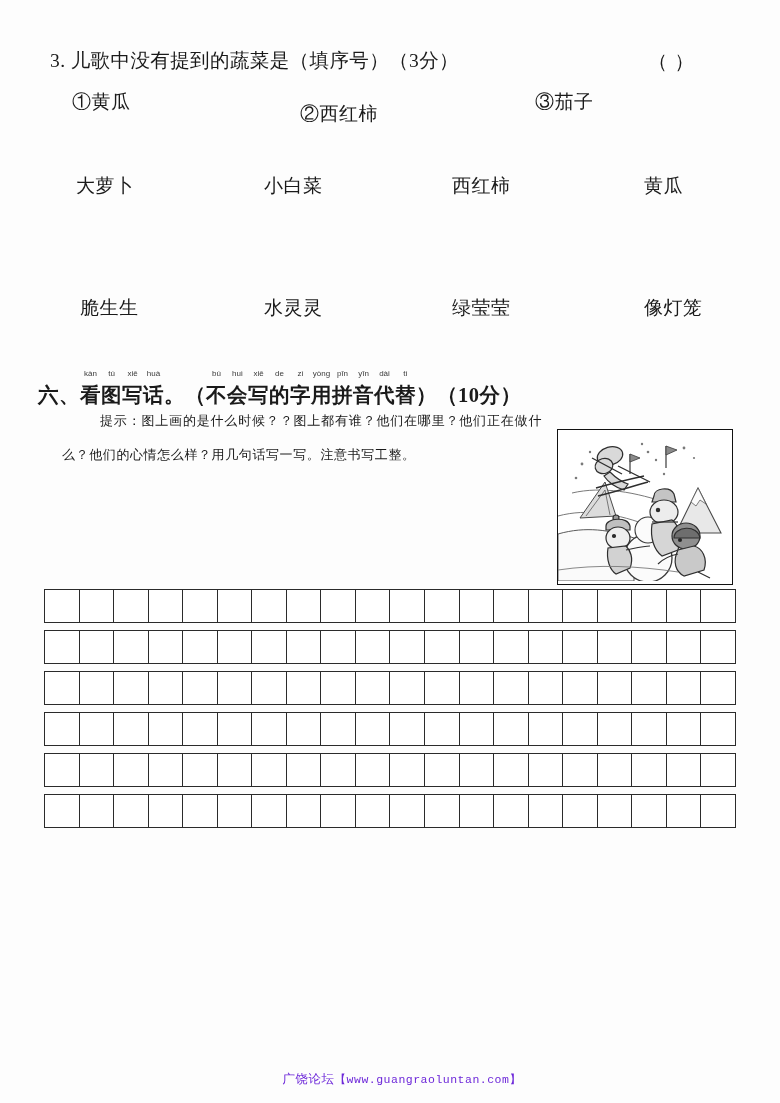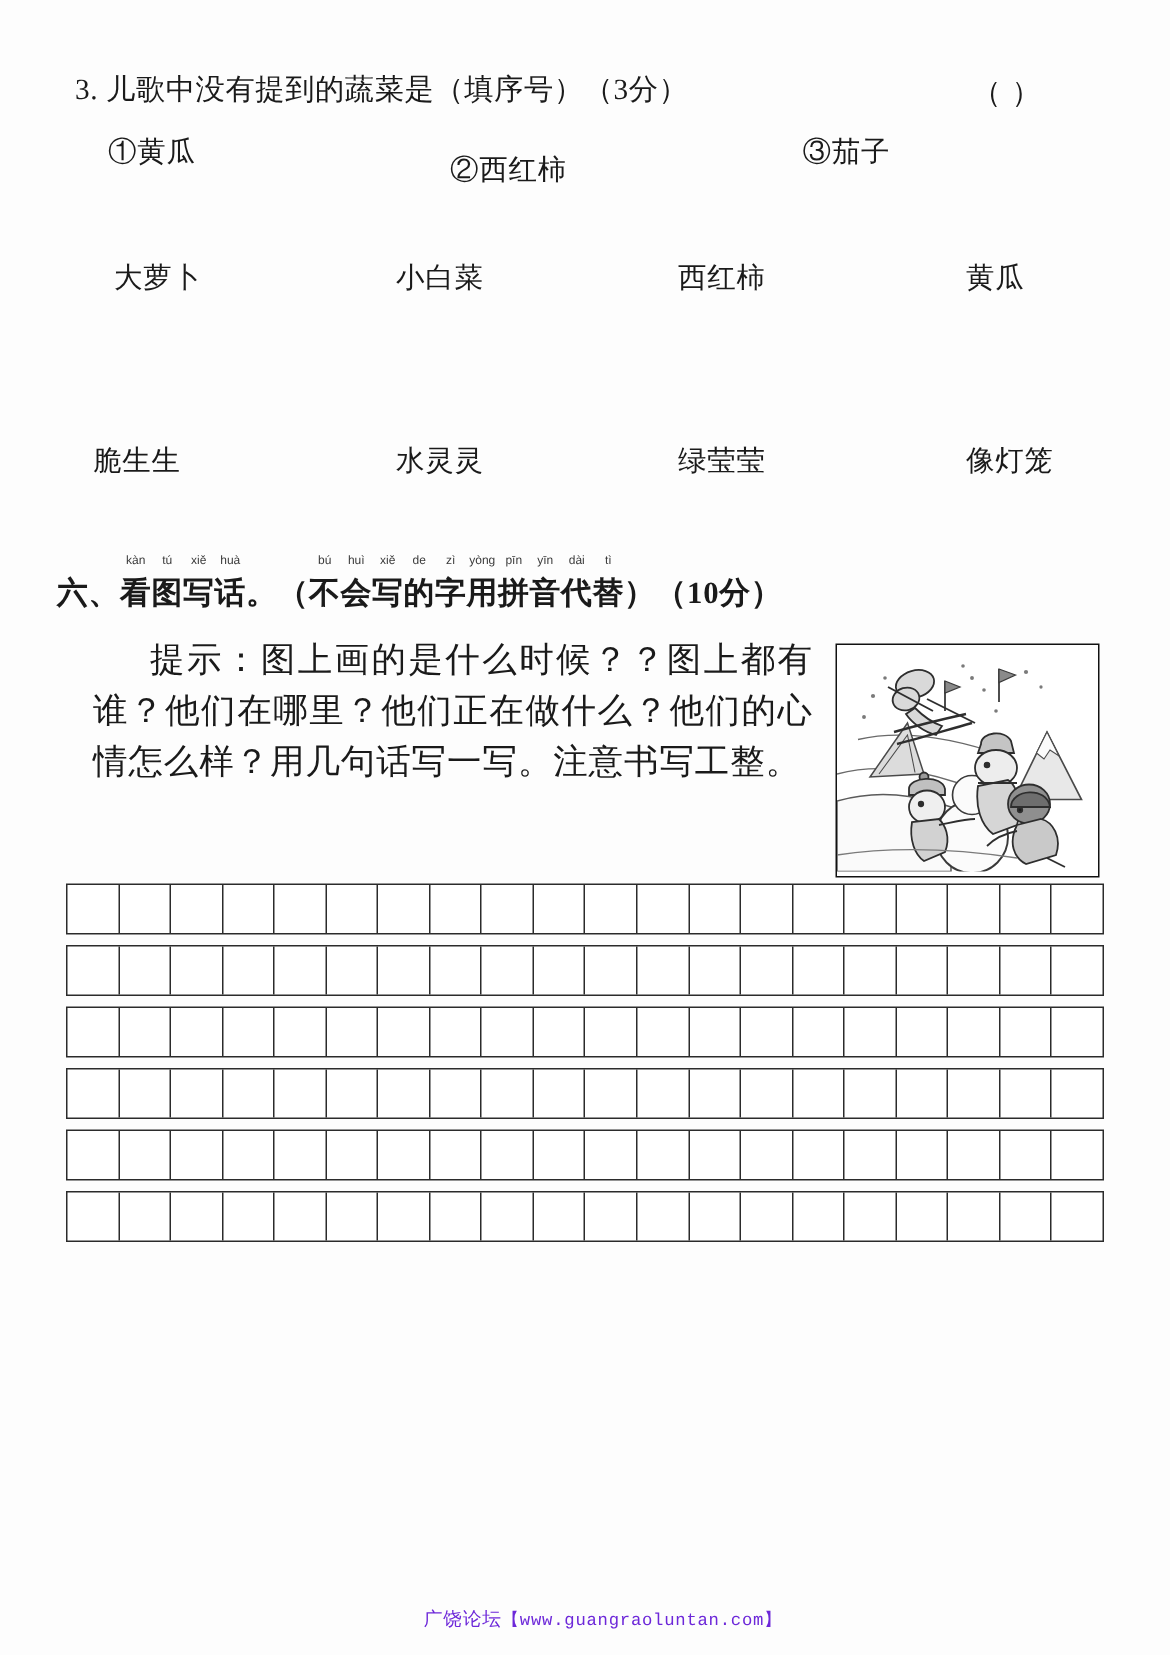--- a/index.html
+++ b/index.html
@@ -71,28 +71,27 @@
     letter-spacing: 0px;
     text-align: center;
     white-space: nowrap;
     font-family: "Liberation Sans", sans-serif;
     color: #3a3a3a;
   }
   
   .prompt {
     position: absolute;
     left: 62px;
-    top: 424px;
+    top: 404px;
     width: 480px;
-    font-size: 23px;
+    font-size: 13px;
     line-height: 34px;
     text-indent: 38px;
     letter-spacing: 0.6px;
     text-align: justify;
-    font-family: Liberation Mono, monospace;
   }
   
   .illo {
     position: absolute;
     left: 557px;
     top: 429px;
     width: 174px;
     height: 154px;
     border: 1.5px solid #111;
     background: #ffffff;
@@ -160,21 +159,21 @@
   <div class="col-item" style="left:72px; top:90px;">①黄瓜</div>
   <div class="col-item" style="left:300px; top:102px;">②西红柿</div>
   <div class="col-item" style="left:535px; top:90px;">③茄子</div>
 
 
   <div class="col-item" style="left:76px; top:174px;">大萝卜</div>
   <div class="col-item" style="left:264px; top:174px;">小白菜</div>
   <div class="col-item" style="left:452px; top:174px;">西红柿</div>
   <div class="col-item" style="left:644px; top:174px;">黄瓜</div>
 
-  <div class="col-item" style="left:62px; top:296px;">脆生生</div>
+  <div class="col-item" style="left:80px; top:296px;">脆生生</div>
   <div class="col-item" style="left:264px; top:296px;">水灵灵</div>
   <div class="col-item" style="left:452px; top:296px;">绿莹莹</div>
   <div class="col-item" style="left:644px; top:296px;text-align:center;">像灯笼</div>
 
 
   <div class="section-head">
     <span>六、</span><span class="ruby"><span class="rt">kàn</span><span class="rb">看</span></span><span class="ruby"><span class="rt">tú</span><span class="rb">图</span></span><span class="ruby"><span class="rt">xiě</span><span class="rb">写</span></span><span class="ruby"><span class="rt">huà</span><span class="rb">话</span></span><span>。</span><span>（</span><span class="ruby"><span class="rt">bú</span><span class="rb">不</span></span><span class="ruby"><span class="rt">huì</span><span class="rb">会</span></span><span class="ruby"><span class="rt">xiě</span><span class="rb">写</span></span><span class="ruby"><span class="rt">de</span><span class="rb">的</span></span><span class="ruby"><span class="rt">zì</span><span class="rb">字</span></span><span class="ruby"><span class="rt">yòng</span><span class="rb">用</span></span><span class="ruby"><span class="rt">pīn</span><span class="rb">拼</span></span><span class="ruby"><span class="rt">yīn</span><span class="rb">音</span></span><span class="ruby"><span class="rt">dài</span><span class="rb">代</span></span><span class="ruby"><span class="rt">tì</span><span class="rb">替</span></span><span>）</span><span>（10分）</span>
   </div>
 
   <div class="prompt">提示：图上画的是什么时候？？图上都有谁？他们在哪里？他们正在做什么？他们的心情怎么样？用几句话写一写。注意书写工整。</div>

